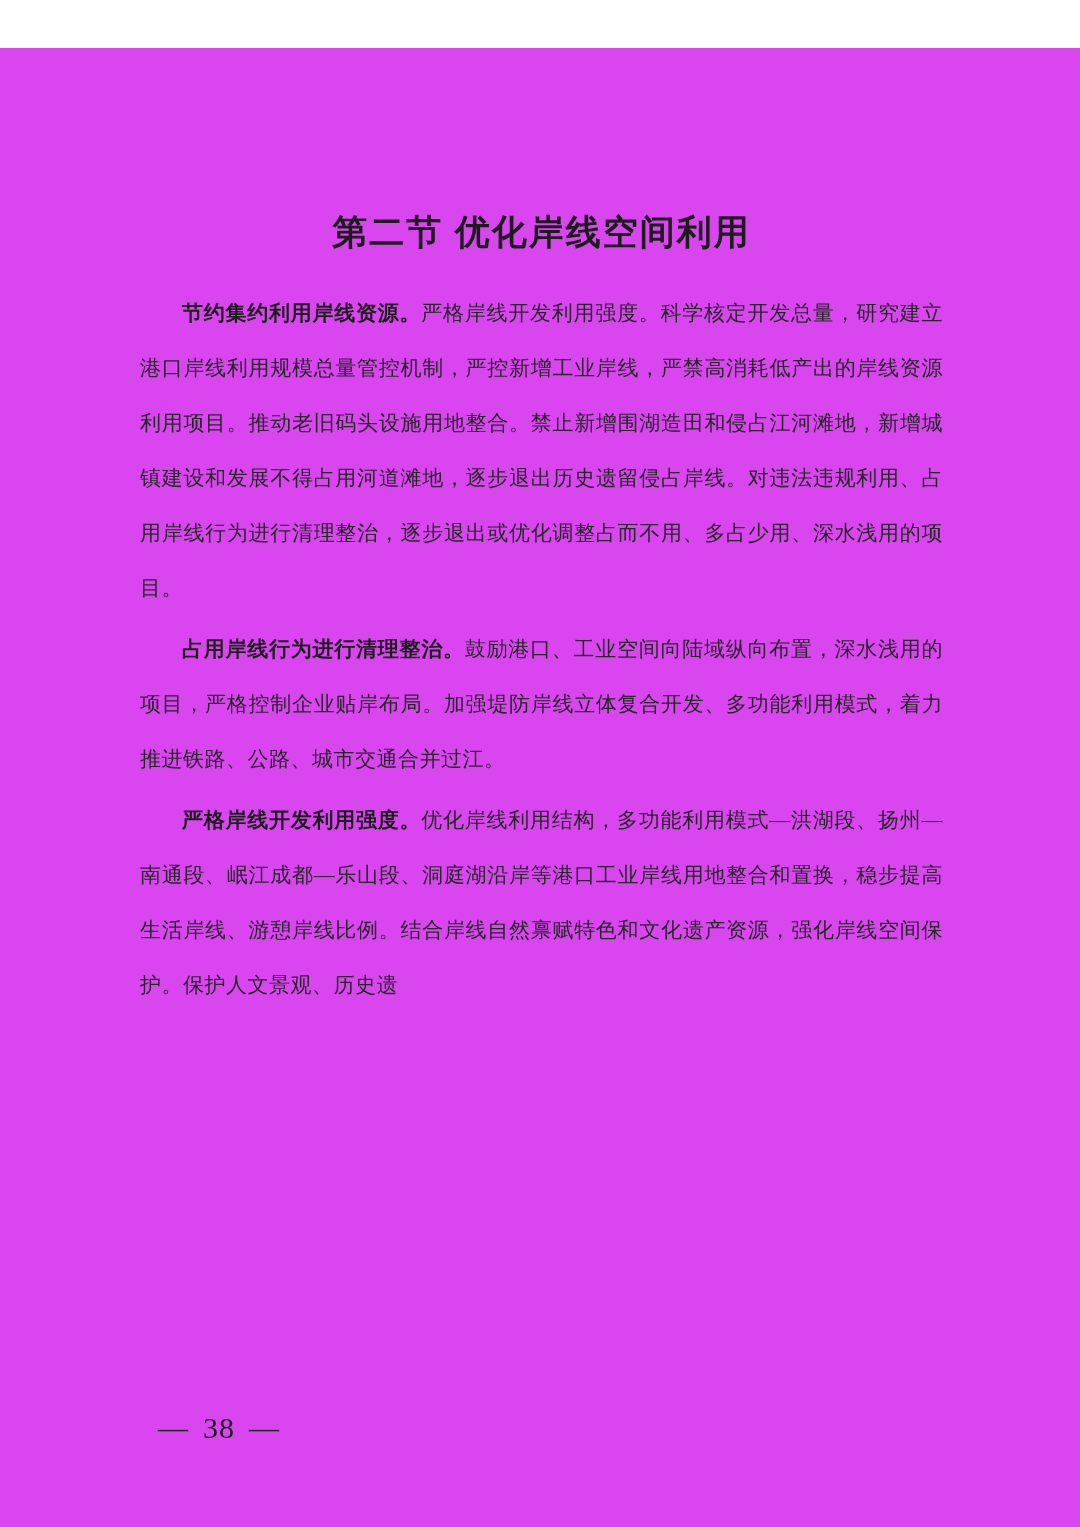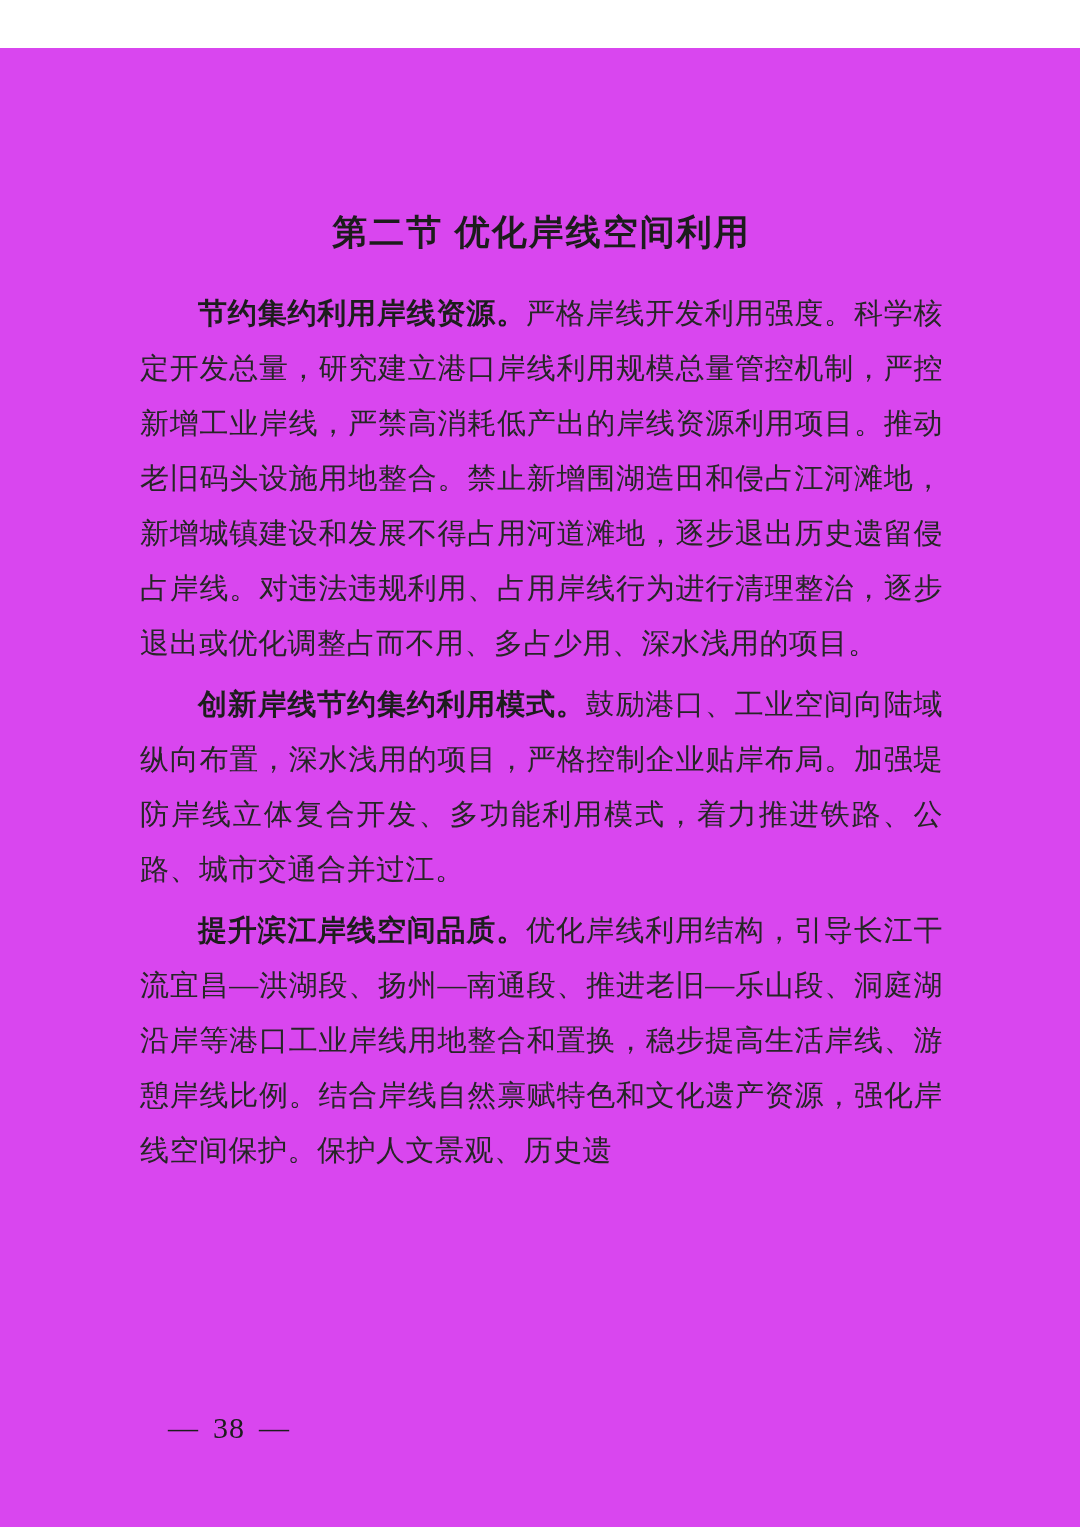--- a/index.html
+++ b/index.html
@@ -28,35 +28,35 @@
     text-align: center;
     font-family: "Liberation Sans", sans-serif;
     font-weight: 700;
     font-size: 35px;
     line-height: 44px;
     letter-spacing: 2px;
     color: #1c1c1c;
   }
   .para {
     margin: 0 0 6px 0;
-    font-size: 29px;
+    font-size: 21px;
     line-height: 55px;
     text-align: justify;
     text-justify: inter-ideograph;
     text-indent: 2em;
     color: #262626;
     letter-spacing: 0.5px;
   }
   .para .lead {
     font-weight: 700;
     color: #1d1d1d;
   }
   .footer {
     position: absolute;
-    left: 158px;
+    left: 148px;
     top: 1362px;
     font-size: 30px;
     line-height: 36px;
     color: #1d1d1d;
     letter-spacing: 1px;
     white-space: pre;
   }
   .footer .dash {
     display: inline-block;
     padding: 0 10px;
@@ -70,19 +70,19 @@
 </head>
 <body>
 
 <div class="page">
   <div class="content">
     <h1 class="doc-title">第二节 优化岸线空间利用</h1>
 
     <p class="para"><span class="lead">节约集约利用岸线资源。</span><span>严格岸线开发利用强度。科学核定开发总量，研究建立港口岸线利用规模总量管控机制，严控新增工业岸线，严禁高消耗低产出的岸线资源利用项目。推动老旧码头设施用地整合。禁止新增围湖造田和侵占江河滩地，新增城镇建设和发展不得占用河道滩地，逐步退出历史遗留侵占岸线。对违法违规利用、占用岸线行为进行清理整治，逐步退出或优化调整占而不用、多占少用、深水浅用的项目。</span></p>
 
 
-    <p class="para"><span class="lead">创新岸线节约集约利用模式。</span><span>鼓励港口、工业空间向陆域纵向布置，深水浅用的项目，严格控制企业贴岸布局。加强堤防岸线立体复合开发、多功能利用模式，着力推进铁路、公路、城市交通合并过江。</span></p>
+    <p class="para"><span class="lead">占用岸线行为进行清理整治。</span><span>鼓励港口、工业空间向陆域纵向布置，深水浅用的项目，严格控制企业贴岸布局。加强堤防岸线立体复合开发、多功能利用模式，着力推进铁路、公路、城市交通合并过江。</span></p>
 
-    <p class="para"><span class="lead">提升滨江岸线空间品质。</span><span>优化岸线利用结构，引导长江干流宜昌—洪湖段、扬州—南通段、推进老旧—乐山段、洞庭湖沿岸等港口工业岸线用地整合和置换，稳步提高生活岸线、游憩岸线比例。结合岸线自然禀赋特色和文化遗产资源，强化岸线空间保护。保护人文景观、历史遗</span></p>
+    <p class="para"><span class="lead">严格岸线开发利用强度。</span><span>优化岸线利用结构，多功能利用模式—洪湖段、扬州—南通段、岷江成都—乐山段、洞庭湖沿岸等港口工业岸线用地整合和置换，稳步提高生活岸线、游憩岸线比例。结合岸线自然禀赋特色和文化遗产资源，强化岸线空间保护。保护人文景观、历史遗</span></p>
   </div>
 
   <div class="footer"><span class="dash">—</span><span class="num">38</span><span class="dash">—</span></div>
 </div>
 
 </body></html>

